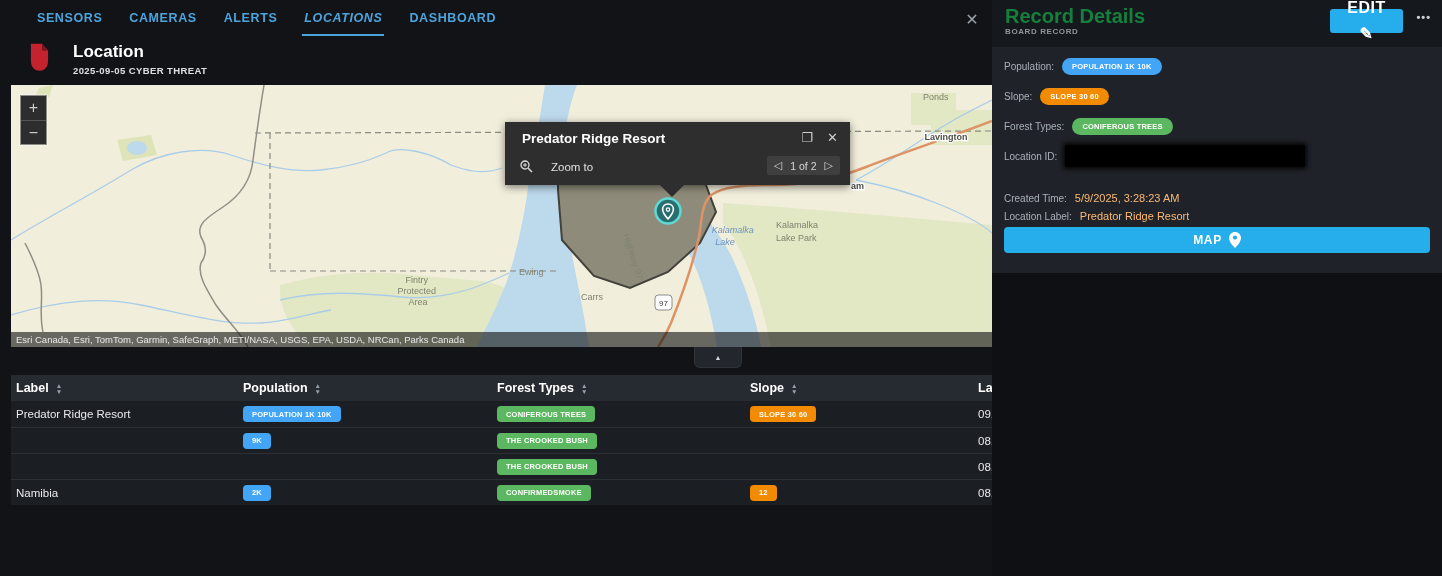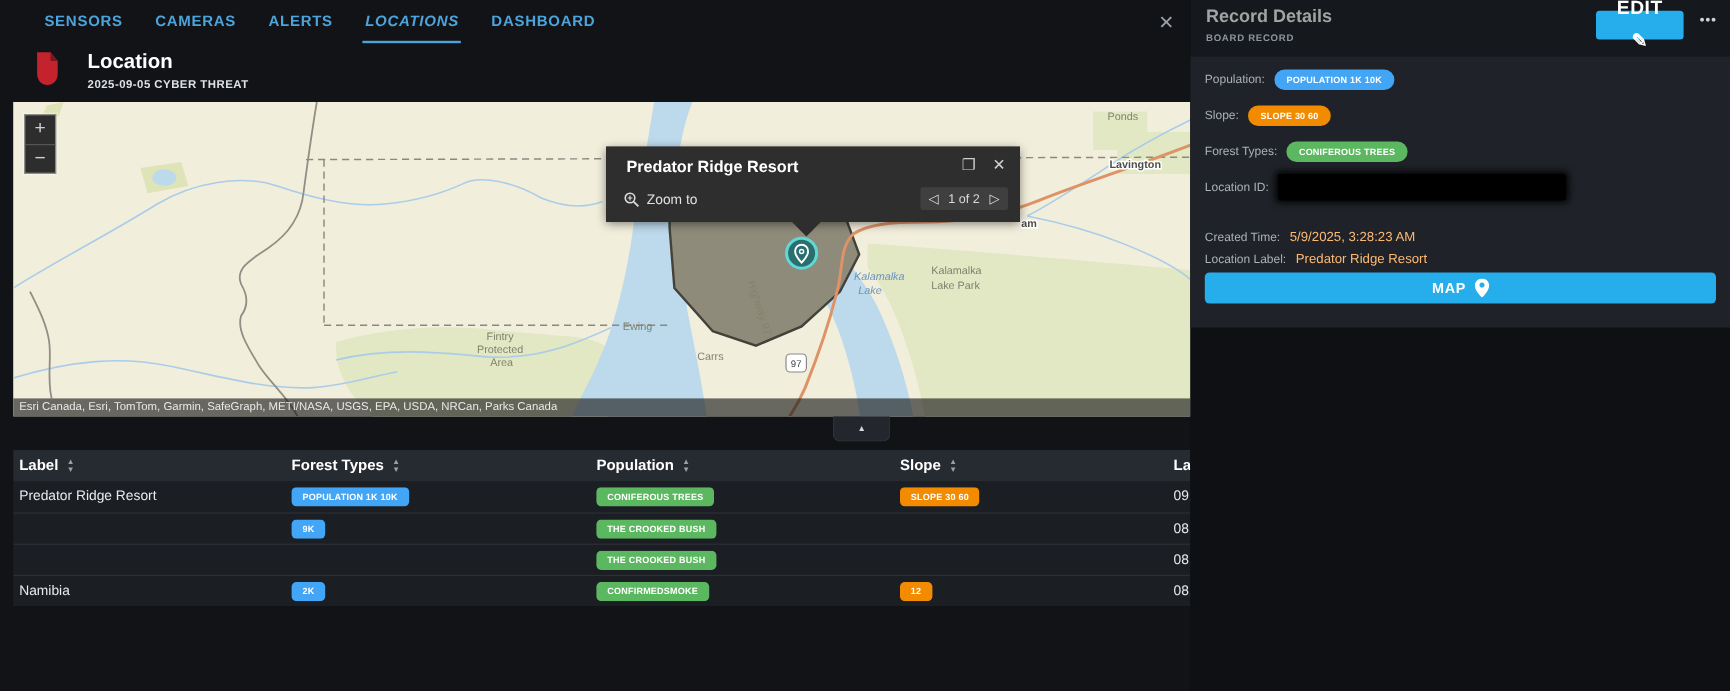--- a/index.html
+++ b/index.html
@@ -36,21 +36,21 @@
   .zoom-btn + .zoom-btn { border-top:1px solid #555; }
 
   
   #popup { position:absolute; left:494px; top:37px; width:345px; height:63px; background:#2e2e2e;
            box-shadow:0 2px 8px rgba(0,0,0,.5); color:#fff; }
   #popup::after { content:""; position:absolute; left:155px; top:63px; border:12px solid transparent;
                   border-top-color:#2e2e2e; border-bottom:none; }
   .popup-title { position:absolute; left:17px; top:9px; font-size:13.5px; font-weight:bold; }
   .popup-icons { position:absolute; right:12px; top:8px; display:flex; gap:14px; color:#cfcfcf; font-size:13px; }
   .popup-icons span { cursor:pointer; }
-  .popup-zoomto { position:absolute; left:15px; top:38px; display:flex; align-items:flex-end; gap:6px;
+  .popup-zoomto { position:absolute; left:15px; top:38px; display:flex; align-items:flex-end; gap:18px;
                   color:#e0e0e0; font-size:11.5px; cursor:pointer; }
   .popup-pager { position:absolute; right:10px; top:34px; background:#3f3f3f; border-radius:2px;
                  display:flex; align-items:center; gap:8px; padding:3px 7px; font-size:10.5px; color:#d8d8d8; }
   .pager-arrow { font-size:11px; cursor:pointer; }
 
   
   #collapse-handle { position:absolute; left:694px; top:347px; width:48px; height:21px; background:#23262c;
                      border:1px solid #2e333a; border-top:none; border-radius:0 0 6px 6px;
                      display:flex; align-items:center; justify-content:center; color:#d6d9dc; font-size:7px; cursor:pointer; }
 
@@ -65,21 +65,21 @@
             font-size:6.5px; line-height:5.5px; color:#98a0a9; }
   .badge { display:inline-block; color:#fff; font-size:7.5px; font-weight:bold; letter-spacing:.2px;
            padding:3.5px 9px; border-radius:4px; white-space:nowrap; }
   .b-blue { background:#42a5f5; }
   .b-green { background:#5cb860; }
   .b-orange { background:#f28b00; }
 
   
   #panel { position:absolute; left:992px; top:0; width:450px; height:576px; background:#0e1013; }
   #panel-header { position:absolute; left:0; top:0; width:450px; height:47px; background:#15181c; }
-  .panel-title { position:absolute; left:13px; top:5px; color:#a3a3a3; font-size:15px; font-weight:bold; }
+  .panel-title { position:absolute; left:13px; top:5px; color:#15803d; font-size:20px; font-weight:bold; }
   .panel-subtitle { position:absolute; left:13px; top:27px; color:#8f959c; font-size:8px;
                     font-weight:bold; letter-spacing:.6px; }
   .edit-btn { position:absolute; right:39px; top:9px; width:73px; height:24px; background:#25aeeb;
               border-radius:3px; color:#fff; font-size:16px; font-weight:bold; letter-spacing:.5px;
               display:flex; align-items:center; justify-content:center; gap:7px; cursor:pointer;flex-direction:column; }
   .panel-menu { position:absolute; right:11px; top:11px; color:#d0d3d7; font-size:11px; letter-spacing:1px;
                 font-weight:bold; cursor:pointer; }
   #panel-body { position:absolute; left:0; top:47px; width:450px; height:226px; background:#1f2228; }
   .field { position:absolute; left:12px; display:flex; align-items:center; gap:8px; height:22px; }
   .f-label { color:#aab1ba; font-size:10px; }
@@ -216,25 +216,25 @@
 <div id="collapse-handle">
   <span>▲</span>
 </div>
 
 <div id="table">
   <div class="t-row t-head">
     <div class="t-cell"><span>Label</span><span class="sorter">
           <span>▲</span>
           <span>▼</span>
         </span></div>
-    <div class="t-cell"><span>Forest Types</span><span class="sorter">
+    <div class="t-cell"><span>Population</span><span class="sorter">
           <span>▲</span>
           <span>▼</span>
         </span></div>
-    <div class="t-cell"><span>Population</span><span class="sorter">
+    <div class="t-cell"><span>Forest Types</span><span class="sorter">
           <span>▲</span>
           <span>▼</span>
         </span></div>
     <div class="t-cell"><span>Slope</span><span class="sorter">
           <span>▲</span>
           <span>▼</span>
         </span></div>
     <div class="t-cell"><span>La</span></div>
   </div>
   <div class="t-body">

